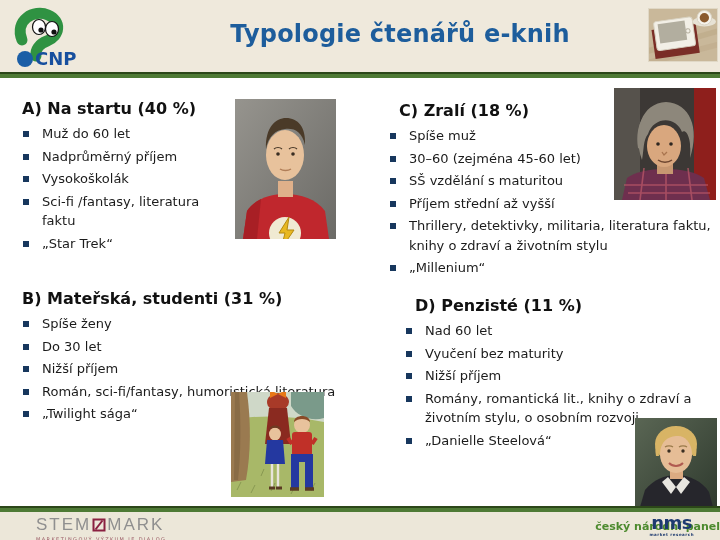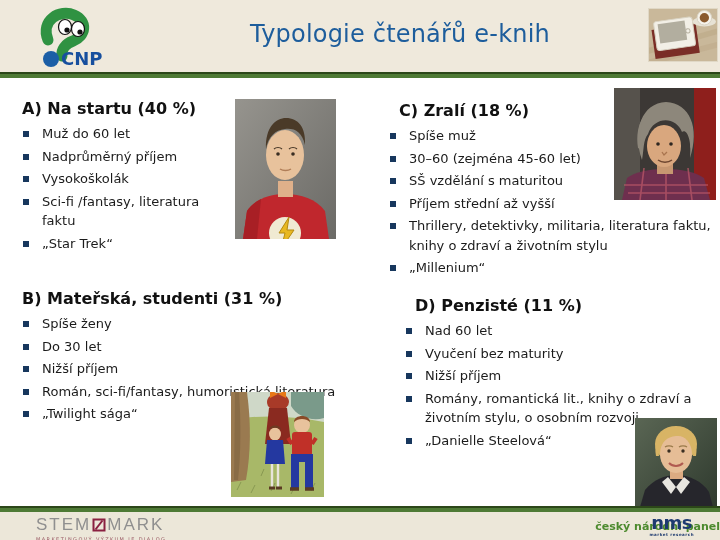--- a/index.html
+++ b/index.html
@@ -2,22 +2,22 @@
 <html><head>
 <meta charset="utf-8">
 <style>
   html,body{margin:0;padding:0;background:#ffffff;}
   .slide{position:relative;width:720px;height:540px;background:#ffffff;overflow:hidden;
          font-family:"DejaVu Sans","Liberation Sans",sans-serif;}
 
   
   .header{position:absolute;left:0;top:0;width:720px;height:72px;background:#efe9dc;}
   .title{position:absolute;left:80px;right:0;top:20px;text-align:center;
-         font-size:24px;font-weight:normal;color:#1d5d9c;letter-spacing:0.2px;}
-  .logo-cnp{position:absolute;left:28px;top:6px;width:88px;height:62px;}
+         font-size:24px;font-weight:bold;color:#1d5d9c;letter-spacing:0.2px;}
+  .logo-cnp{position:absolute;left:2px;top:6px;width:88px;height:62px;}
   .photo-ereader{position:absolute;left:648px;top:8px;width:70px;height:54px;
                  border:1px solid #e0d8c6;box-sizing:border-box;}
   .rule{position:absolute;left:0;width:720px;height:6px;background:#4e7a35;
         border-top:2px solid #2c4719;box-sizing:border-box;}
   .rule-top{top:72px;}
   .rule-bottom{top:506px;}
 
   
   .section{position:absolute;}
   .section h2{margin:0 0 6px 6px;font-size:16px;font-weight:bold;color:#111111;}

